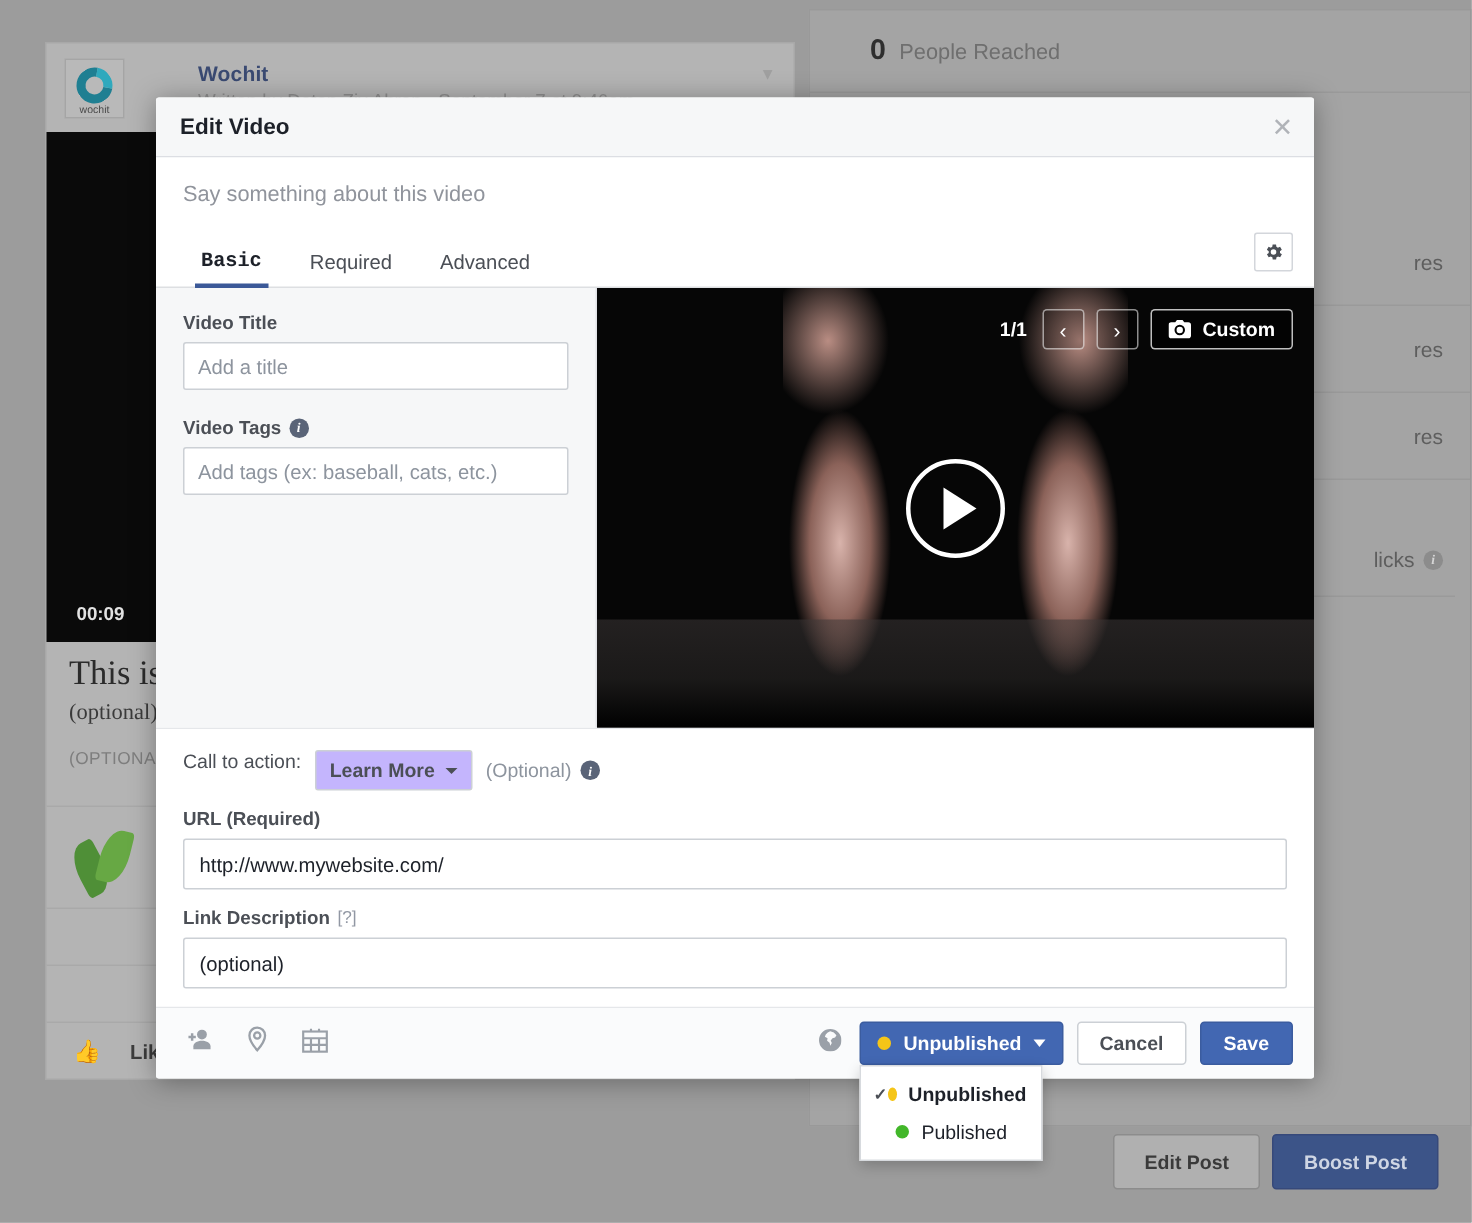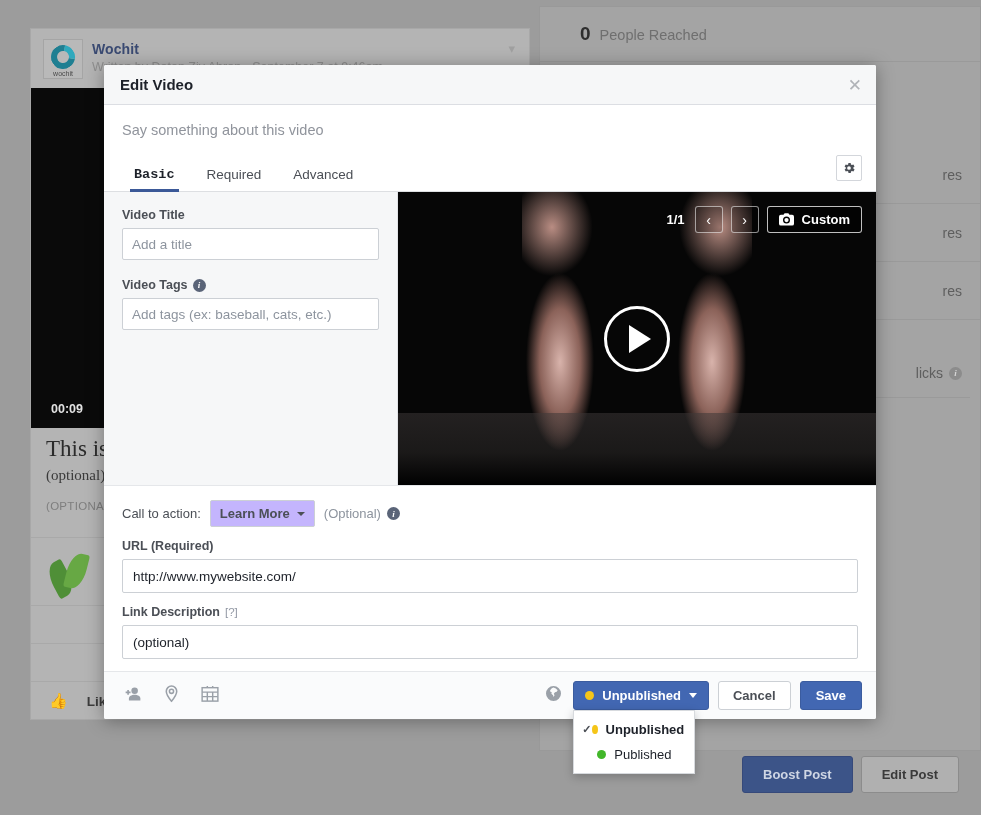--- a/index.html
+++ b/index.html
@@ -19,20 +19,21 @@
   .bg-post {
     position: absolute; left: 30px; top: 28px;
     width: 500px; height: 692px;
     background: #b4b4b4;
     border: 1px solid #a8a8a8;
   }
   .bg-post-head {
     display: flex; align-items: flex-start;
     padding: 10px 12px 8px 12px;
     position: relative;
+    gap: 40px;
   }
   .wochit-logo {
     width: 40px; height: 40px; flex: 0 0 40px;
     background: #b9b9b9; border: 1px solid #a5a5a5;
     position: relative; overflow: hidden;
   }
   .wochit-logo .ring {
     position: absolute; left: 7px; top: 5px;
     width: 24px; height: 24px; border-radius: 50%;
     border: 6px solid #1f7f92;
@@ -290,21 +291,21 @@
     cursor: pointer;
   }
   .play-tri {
     width: 0; height: 0; margin-left: 5px;
     border-left: 22px solid #fff;
     border-top: 14px solid transparent;
     border-bottom: 14px solid transparent;
   }
 
   .cta-row {
-    display: flex; align-items: center; gap: 9px;
+    display: flex; gap: 9px;
     padding: 14px 18px 12px 18px;
     border-top: 1px solid #e5e7ea;
   }
   .cta-label { font-size: 13px; color: #4b4f56; }
   .cta-select {
     border: 1px solid #ccd0d5; border-radius: 2px;
     background: #c4b5fd; font-size: 13px; font-weight: bold; color: #4b4f56;
     padding: 5px 9px; display: flex; align-items: center; gap: 7px;
     cursor: pointer;
   }
@@ -435,22 +436,22 @@
           <span class="br-rt">res</span>
         </div>
       <div class="br-clicks">
         <span>licks</span>
         <span class="info-dot">i</span>
       </div>
       <div class="br-hr"></div>
     </div>
 
     <div class="bg-footer-btns">
+      <div class="bg-btn edit">Edit Post</div>
       <div class="bg-btn boost">Boost Post</div>
-      <div class="bg-btn edit">Edit Post</div>
     </div>
   </div>
 
   <div class="modal">
 
     <div class="modal-head">
       <div class="modal-title">Edit Video</div>
       <div class="modal-close">✕</div>
     </div>
 

